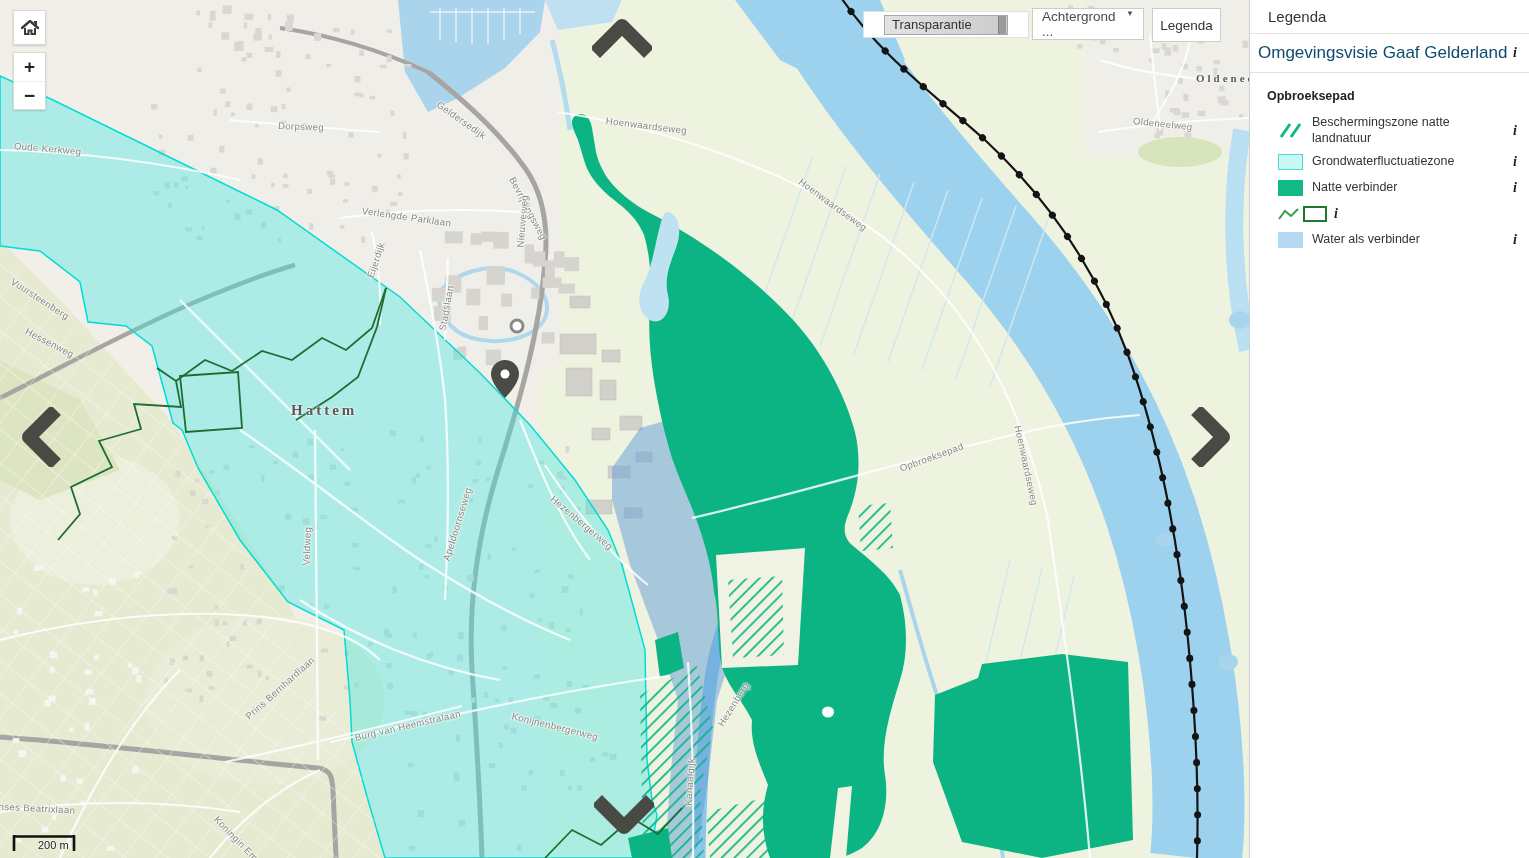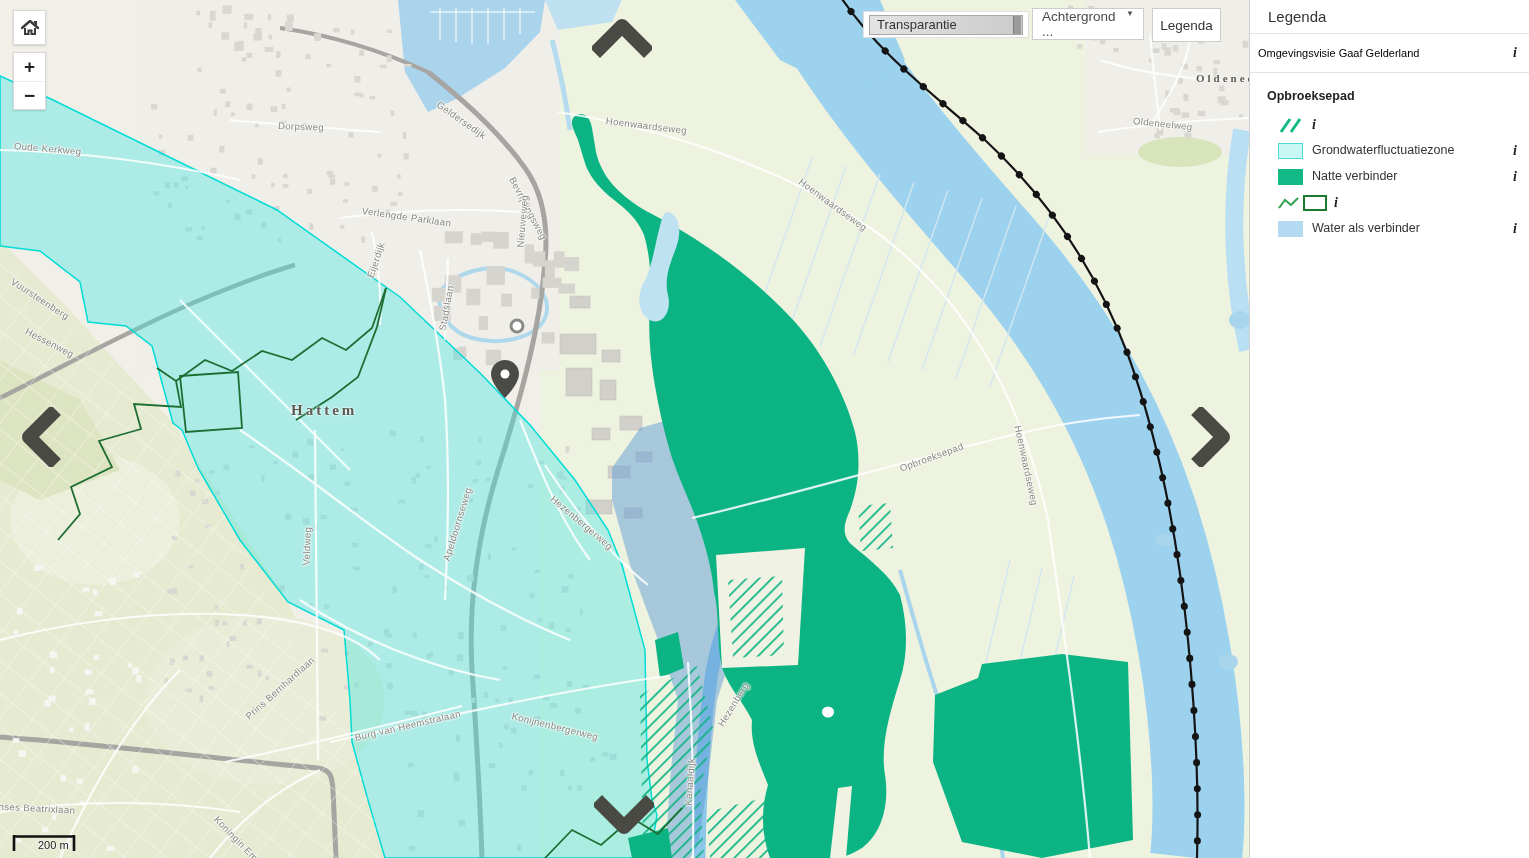--- a/index.html
+++ b/index.html
@@ -16,34 +16,34 @@
     text-shadow:0 0 2px #fff,0 0 3px #fff;}
   
   .ctl{position:absolute;background:#fff;border:1px solid #d8d8d8;box-shadow:0 1px 2px rgba(0,0,0,.15);}
   #home-btn{left:13px;top:10px;width:31px;height:33px;display:flex;align-items:center;justify-content:center;cursor:pointer;}
   #zoom-box{left:13px;top:52px;width:31px;height:56px;display:flex;flex-direction:column;}
   .zoom-btn{flex:1;display:flex;align-items:center;justify-content:center;font-size:19px;font-weight:bold;color:#222;cursor:pointer;line-height:1;}
   .zoom-btn:first-child{border-bottom:1px solid #eee;}
   .nav-arrow{position:absolute;width:60px;height:60px;cursor:pointer;}
   
   #tr-box{position:absolute;left:863px;top:11px;width:166px;height:27px;background:#fff;border:1px solid #e0e0e0;display:flex;align-items:center;padding:0;box-sizing:border-box;}
-  #tr-track{position:relative;margin:14px auto;width:154px;height:20px;background:linear-gradient(90deg,#e3e3e3,#cbcbcb);border:1px solid #a8a8a8;box-sizing:border-box;cursor:pointer;}
+  #tr-track{position:relative;margin:14px auto;width:124px;height:20px;background:linear-gradient(90deg,#e3e3e3,#cbcbcb);border:1px solid #a8a8a8;box-sizing:border-box;cursor:pointer;}
   #tr-label{position:absolute;left:7px;top:1px;font-size:13px;color:#333;}
   #tr-handle{position:absolute;right:1px;top:0;width:7px;height:18px;background:#9b9b9b;border-left:1px solid #7e7e7e;}
   #bg-select{position:absolute;left:1032px;top:8px;width:112px;height:32px;background:#fff;border:1px solid #ccc;display:flex;padding:0 9px;box-sizing:border-box;cursor:pointer;font-size:13.5px;color:#4a4a4a;}
   #bg-caret{margin-left:auto;font-size:8px;color:#555;}
   #legend-btn{position:absolute;left:1152px;top:8px;width:67px;height:32px;background:#fff;border:1px solid #ccc;display:flex;align-items:center;justify-content:center;font-size:13.5px;color:#333;cursor:pointer;}
   
   #scalebar{position:absolute;left:12px;top:832px;width:70px;height:24px;}
   #scale-text{position:absolute;left:38px;top:839px;font-size:11px;color:#1a1a1a;text-shadow:0 0 2px #fff,0 0 2px #fff;}
   
   #panel{position:absolute;left:1249px;top:0;width:280px;height:858px;background:#fff;border-left:1px solid #cfcfcf;box-sizing:border-box;}
   #panel-header{height:33px;display:flex;align-items:center;padding-left:18px;font-size:15px;color:#333;border-bottom:1px solid #e2e2e2;}
   #plan-row{height:38px;display:flex;align-items:center;padding:0 8px 0 8px;border-bottom:1px solid #e2e2e2;}
-  #plan-name{font-size:11px;color:#000000;flex:1;}
+  #plan-name{font-size:17px;color:#0c4a6e;flex:1;}
   .info-i{font-family:"Liberation Serif",serif;font-style:italic;font-weight:bold;font-size:14px;color:#1f1f1f;width:12px;text-align:center;cursor:pointer;}
   #legend-body{padding:12px 0 0 0;}
   #section-title{font-size:12.5px;font-weight:bold;color:#222;margin:4px 0 9px 17px;}
   .lg-item{display:flex;align-items:center;padding:3px 8px 3px 28px;min-height:20px;}
   .lg-swatch{width:30px;flex:0 0 30px;display:flex;align-items:center;}
   .lg-swatch-wide{width:52px;flex:0 0 52px;display:flex;align-items:center;}
   .lg-label{flex:1;font-size:12.5px;color:#333;line-height:1.25;padding-left:4px;}
   .sw-rect{width:25px;height:16px;box-sizing:border-box;}
   .sw-cyan{background:#c9f7f4;border:1px solid #4fd9d3;}
   .sw-green{background:#12b886;}
@@ -616,20 +616,21 @@
     <div id="legend-body">
       <div id="section-title">Opbroeksepad</div>
 
       <div class="lg-item">
         <span class="lg-swatch">
           <svg width="26" height="17" viewBox="0 0 26 17">
               <line x1="3" y1="15" x2="12" y2="2" stroke="#12b886" stroke-width="3"></line>
               <line x1="13" y1="15" x2="22" y2="2" stroke="#12b886" stroke-width="3"></line>
             </svg>
         </span>
+        <span class="lg-label">Beschermingszone natte landnatuur</span>
         <span class="info-i">i</span>
       </div>
 
       <div class="lg-item">
         <span class="lg-swatch">
             <span class="sw-rect sw-cyan"></span>
           </span>
         <span class="lg-label">Grondwaterfluctuatiezone</span>
         <span class="info-i">i</span>
       </div>

